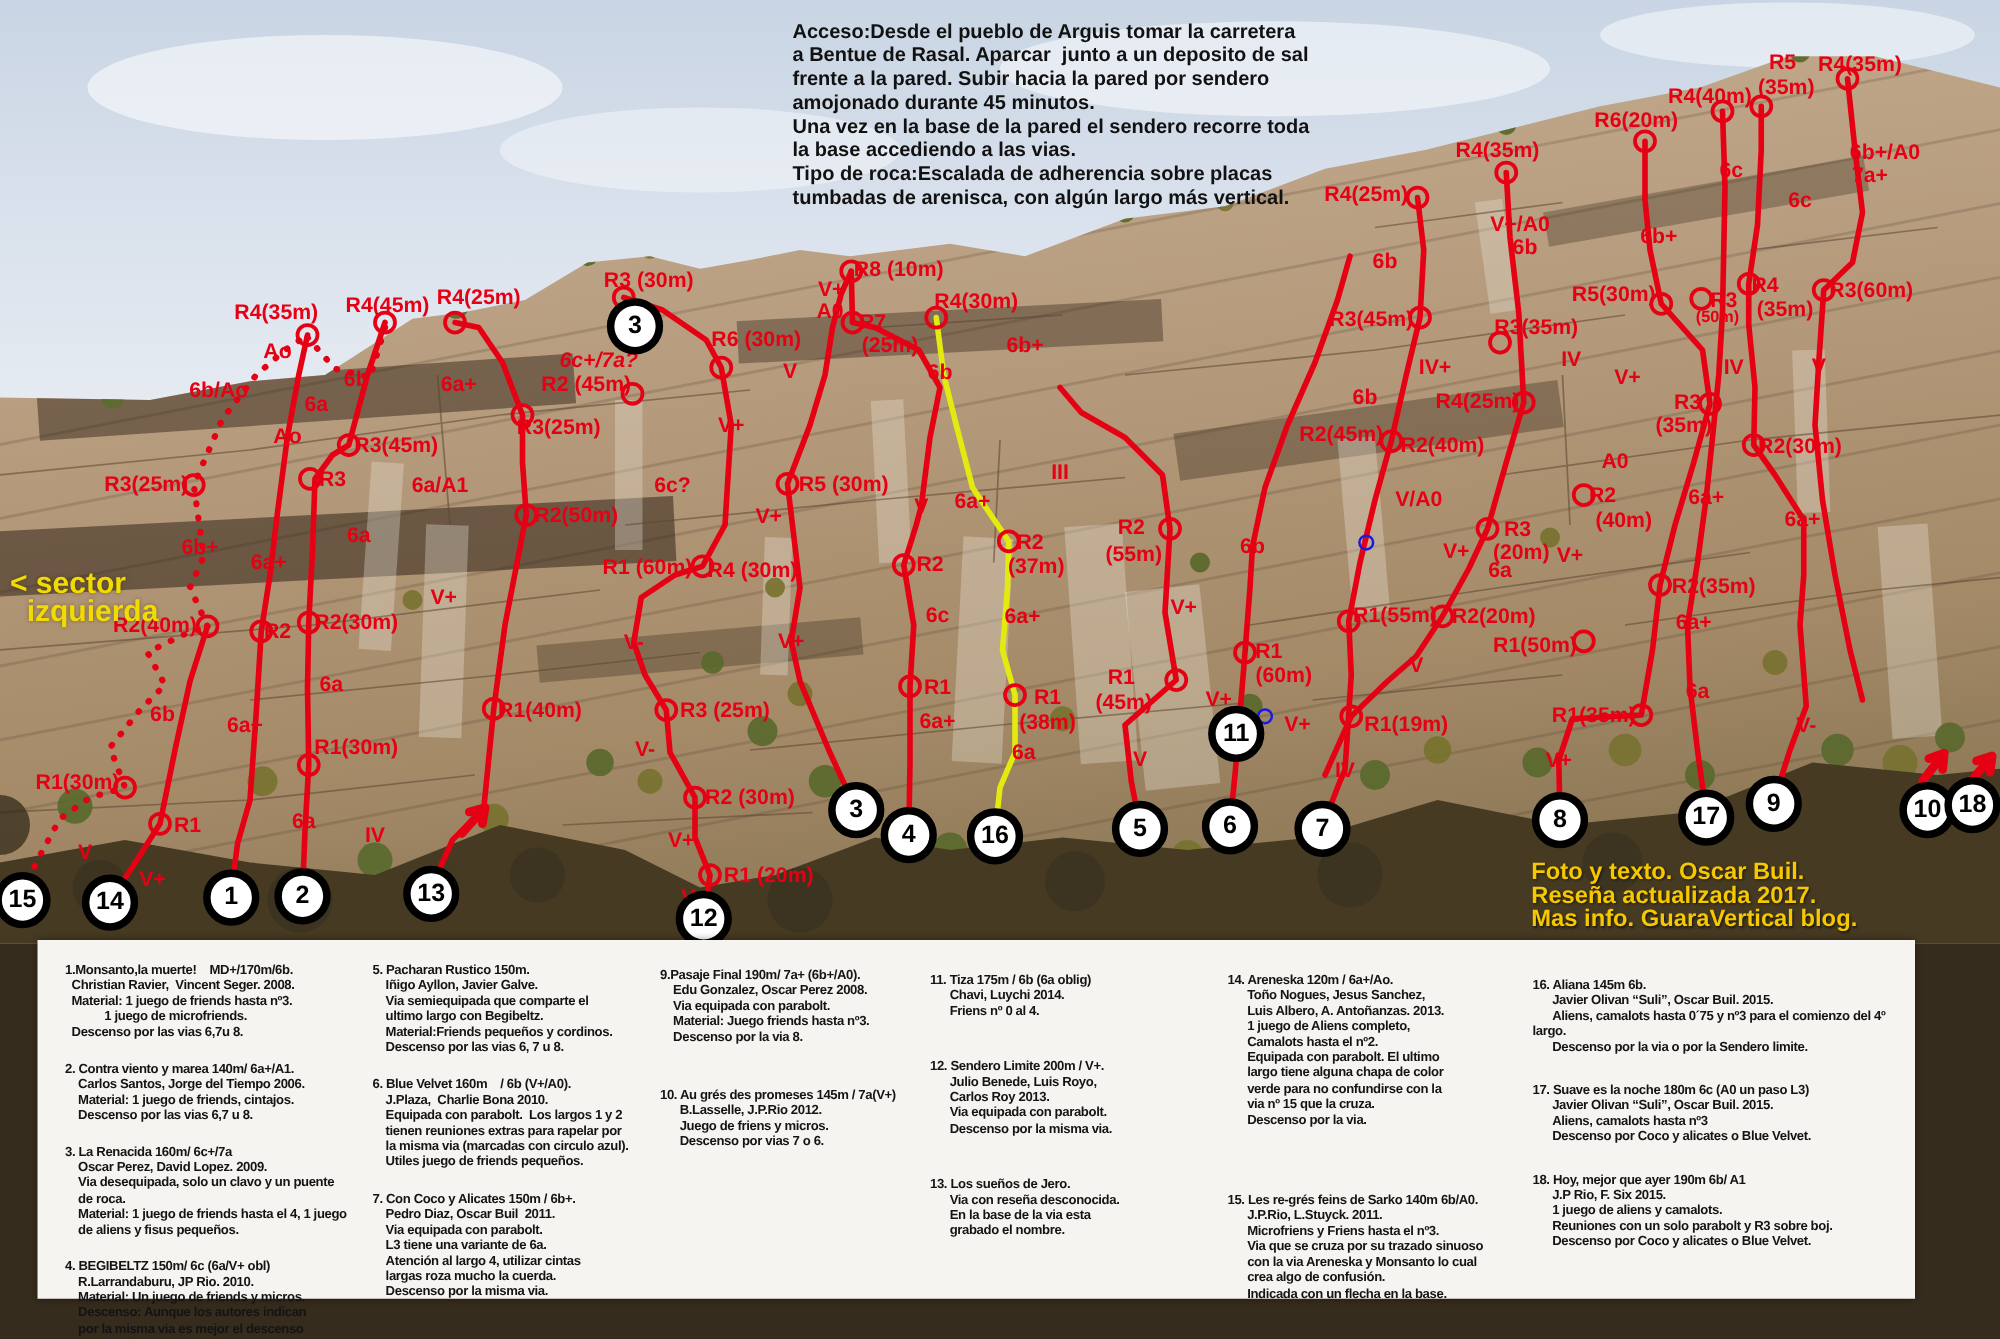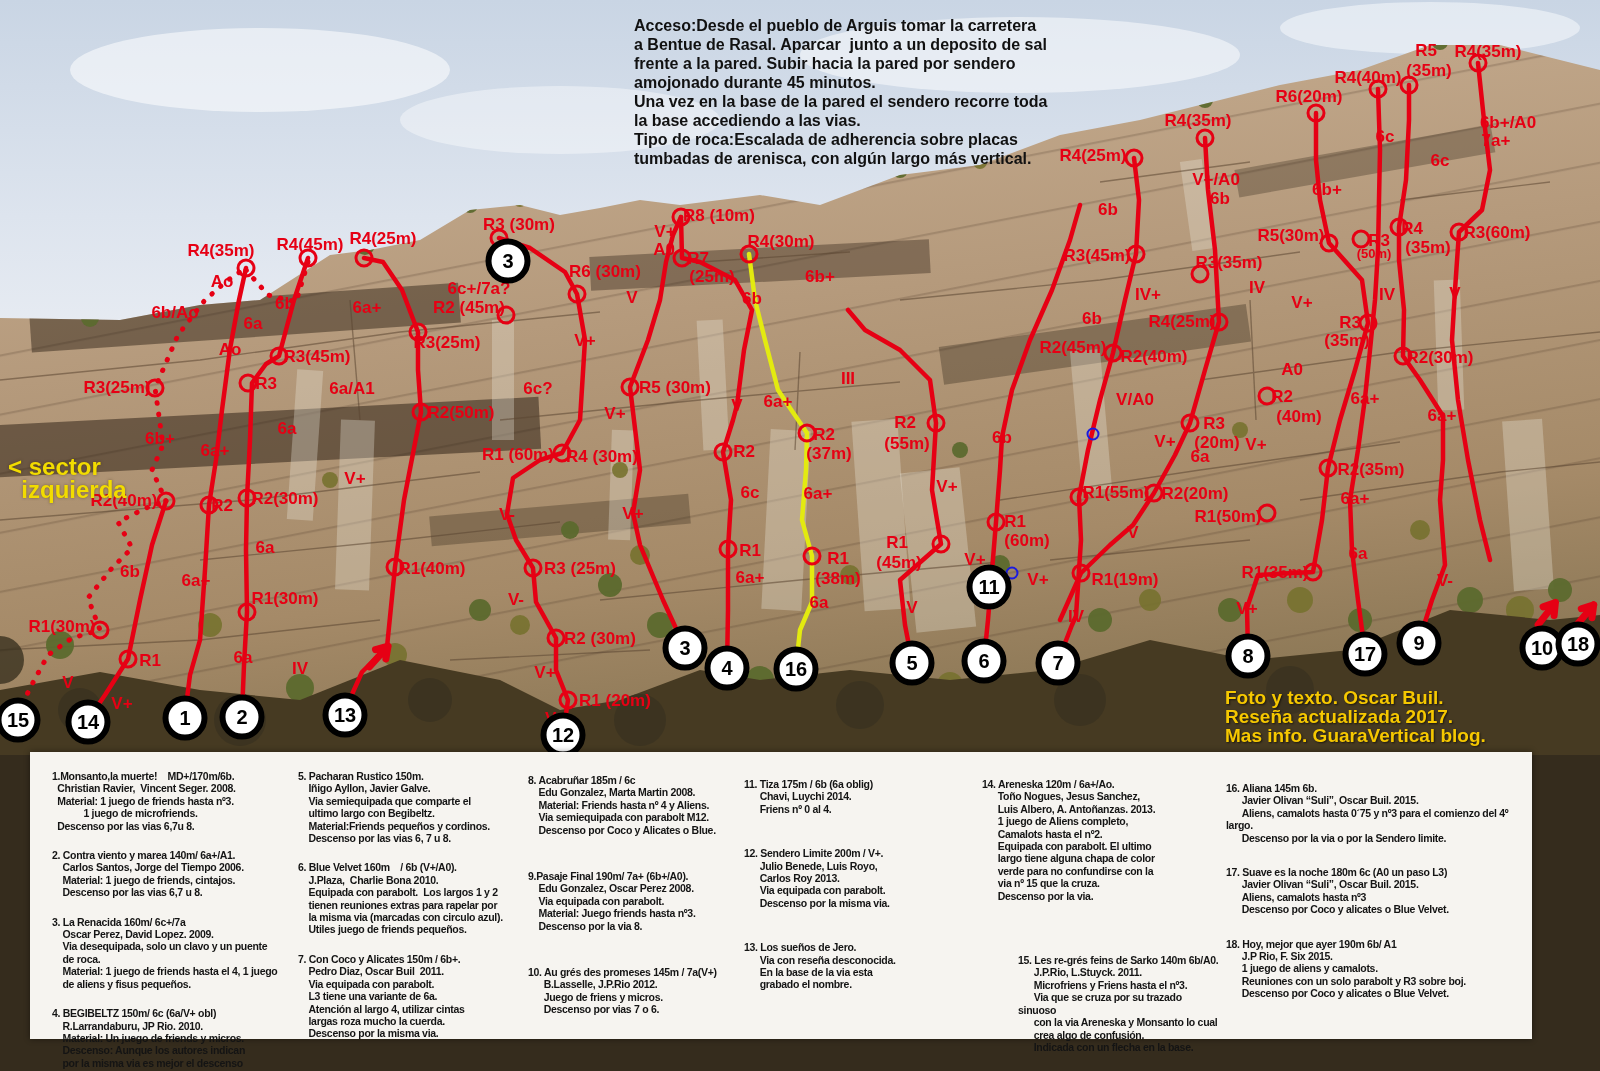--- a/index.html
+++ b/index.html
@@ -37,21 +37,21 @@
            line-height:12.4px;letter-spacing:-0.3px;}
   .leg-col .entry{white-space:pre-wrap;margin-bottom:17px;}
   #col0{left:22px;width:235px;}
   #col1{left:268px;width:230px;}
   #col2{left:498px;width:220px;top:22px;}
   #col3{left:714px;width:215px;top:26px;}
   #col4{left:952px;width:238px;top:26px;}
   #col5{left:1196px;width:300px;top:30px;}
   #col2 .entry{margin-bottom:34px;}
   #col3 .entry{margin-bottom:32px;}
-  #col4 .entry + .entry{margin-top:52px;margin-left:36px;}
+  #col4 .entry + .entry{margin-top:52px;}
   #col5 .entry{margin-bottom:22px;}
 </style>
 </head>
 <body>
 
 <div id="stage">
 
   <div id="photo">
 
     <svg id="bg-svg" width="1600" height="755" viewBox="0 0 1600 755">
@@ -304,21 +304,21 @@
         <div class="lbl" style="left: 265px; top: 547px;">6a</div>
         <div class="lbl" style="left: 432px; top: 568px;">R1(40m)</div>
         <div class="lbl" style="left: 62px; top: 626px;">R1(30m)</div>
         <div class="lbl" style="left: 285px; top: 598px;">R1(30m)</div>
         <div class="lbl" style="left: 150px; top: 660px;">R1</div>
         <div class="lbl" style="left: 68px; top: 682px;">V</div>
         <div class="lbl" style="left: 243px; top: 657px;">6a</div>
         <div class="lbl" style="left: 300px; top: 668px;">IV</div>
         <div class="lbl" style="left: 122px; top: 703px;">V+</div>
         <div class="lbl" style="left: 519px; top: 224px;">R3 (30m)</div>
-        <div class="lbl" style="left: 479px; top: 288px;">6c+/7a?</div>
+        <div class="lbl" style="left: 479px; top: 288px; font-style: italic;">6c+/7a?</div>
         <div class="lbl" style="left: 469px; top: 307px;">R2 (45m)</div>
         <div class="lbl" style="left: 447px; top: 342px;">R3(25m)</div>
         <div class="lbl" style="left: 461px; top: 412px;">R2(50m)</div>
         <div class="lbl" style="left: 538px; top: 388px;">6c?</div>
         <div class="lbl" style="left: 675px; top: 387px;">R5 (30m)</div>
         <div class="lbl" style="left: 632px; top: 297px;">V</div>
         <div class="lbl" style="left: 585px; top: 340px;">V+</div>
         <div class="lbl" style="left: 615px; top: 413px;">V+</div>
         <div class="lbl" style="left: 737px; top: 405px;">V</div>
         <div class="lbl" style="left: 605px; top: 271px;">R6 (30m)</div>
@@ -496,25 +496,20 @@
     Utiles juego de friends pequeños.</div>
         <div class="entry">7. Con Coco y Alicates 150m / 6b+.
     Pedro Diaz, Oscar Buil  2011.
     Via equipada con parabolt.
     L3 tiene una variante de 6a.
     Atención al largo 4, utilizar cintas
     largas roza mucho la cuerda.
     Descenso por la misma via.</div>
       </div>
     <div class="leg-col" id="col2">
-        <div class="entry">8. Acabruñar 185m / 6c
-    Edu Gonzalez, Marta Martin 2008.
-    Material: Friends hasta nº 4 y Aliens.
-    Via semiequipada con parabolt M12.
-    Descenso por Coco y Alicates o Blue.</div>
         <div class="entry">9.Pasaje Final 190m/ 7a+ (6b+/A0).
     Edu Gonzalez, Oscar Perez 2008.
     Via equipada con parabolt.
     Material: Juego friends hasta nº3.
     Descenso por la via 8.</div>
         <div class="entry">10. Au grés des promeses 145m / 7a(V+)
       B.Lasselle, J.P.Rio 2012.
       Juego de friens y micros.
       Descenso por vias 7 o 6.</div>
       </div>

